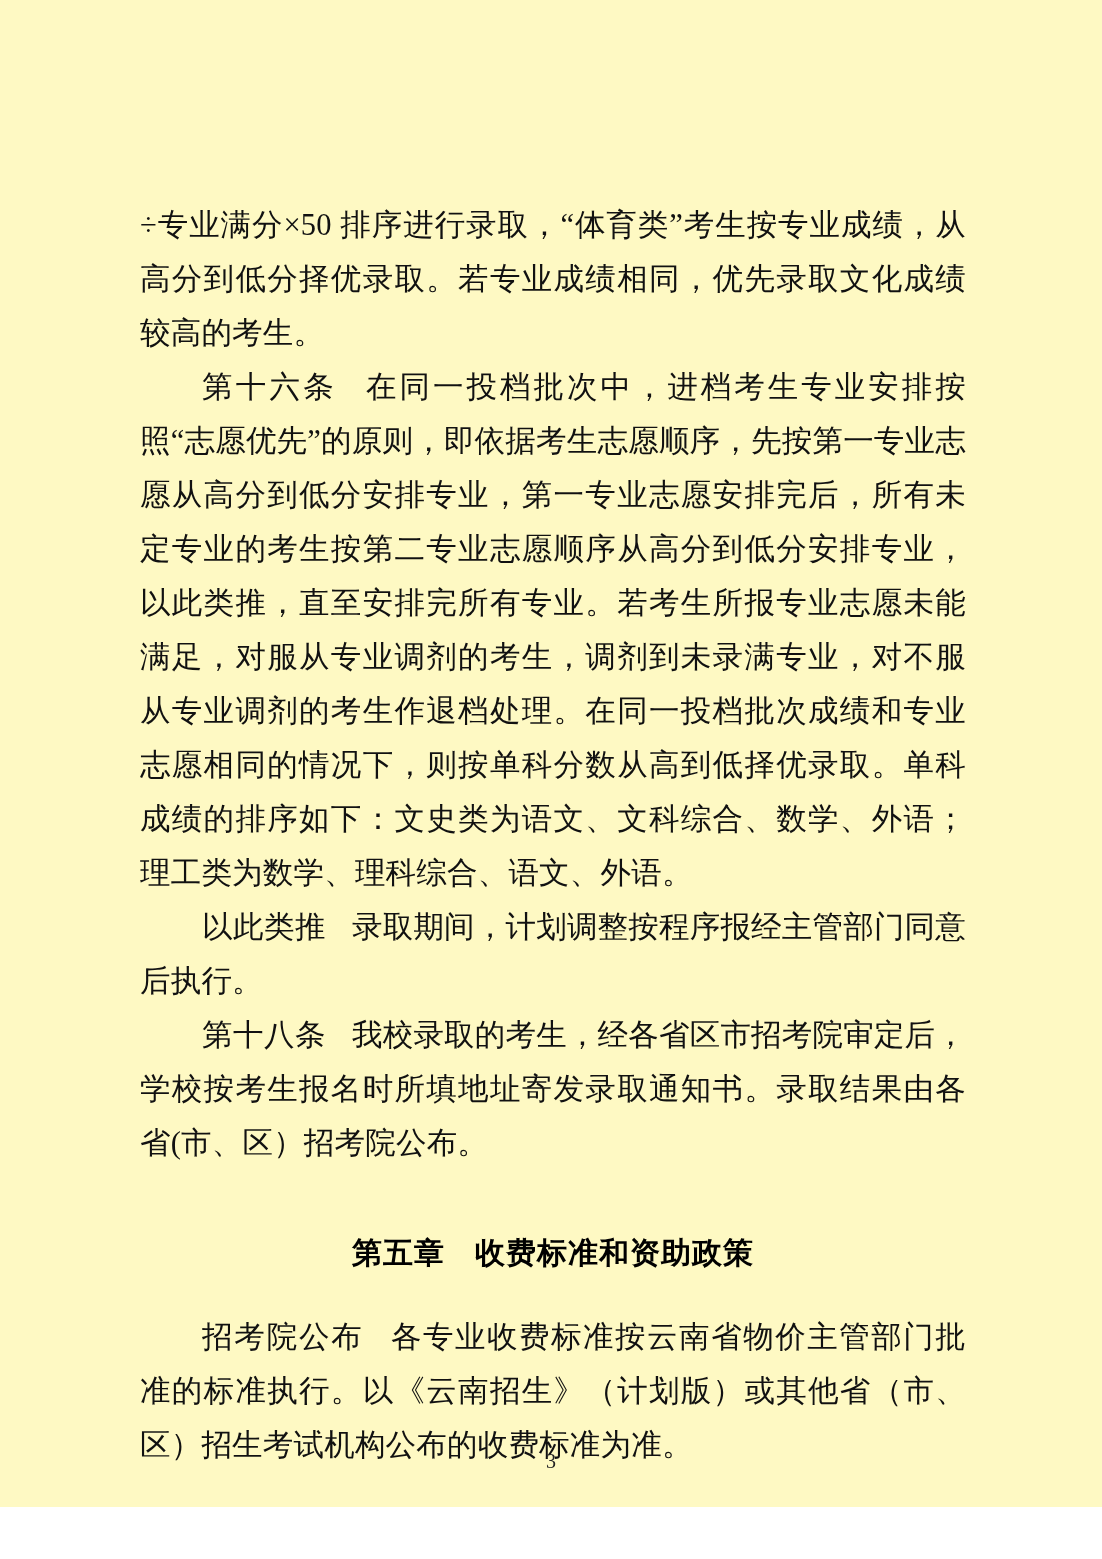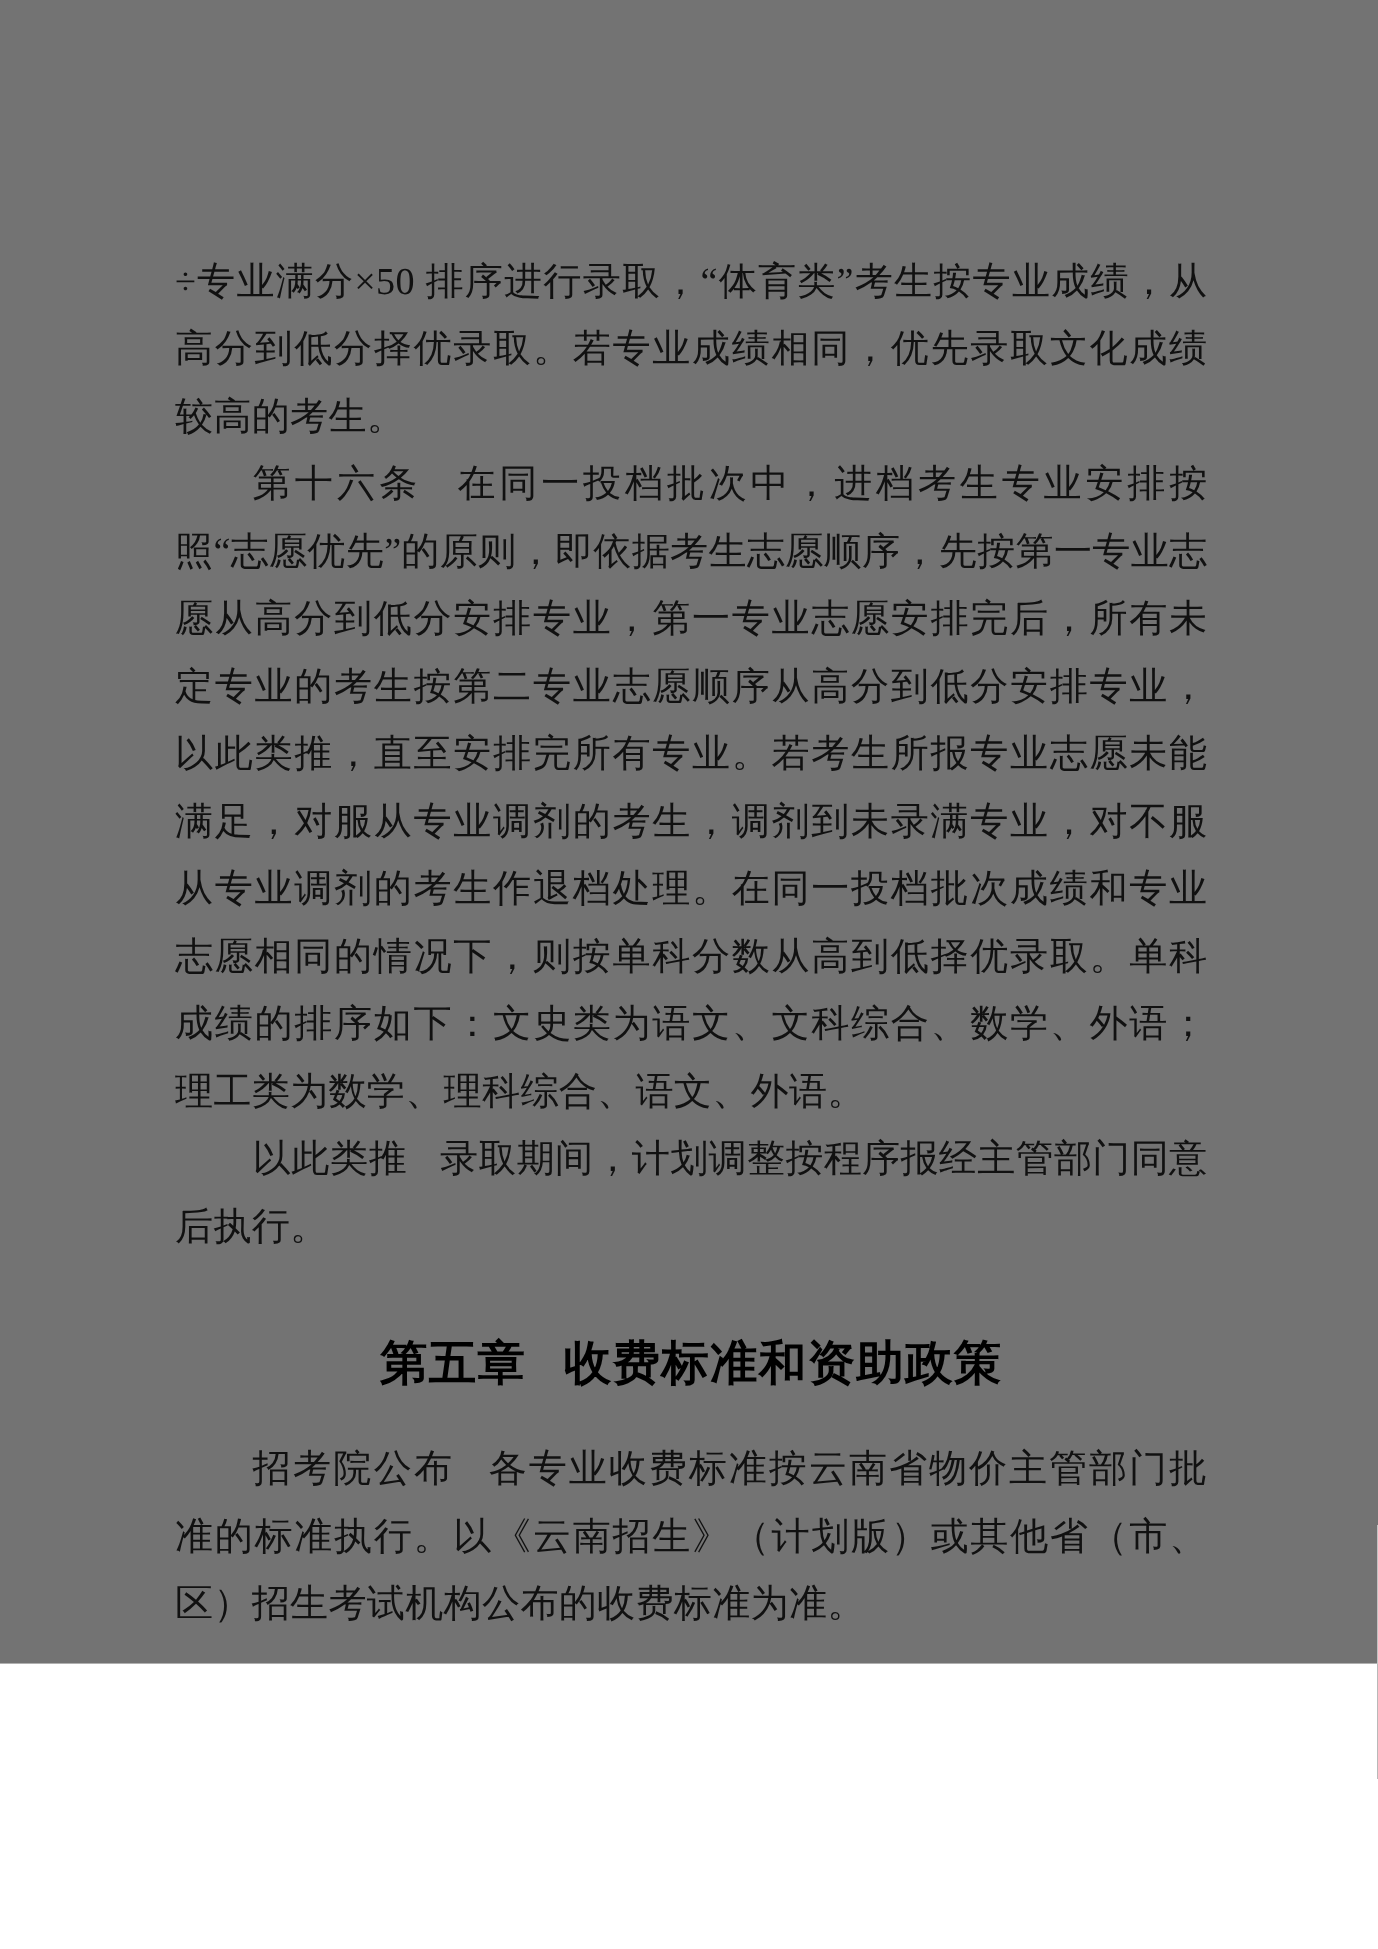--- a/index.html
+++ b/index.html
@@ -7,22 +7,22 @@
     padding: 0;
     background: #ffffff;
   }
   body {
     font-family: "Liberation Serif", "DejaVu Serif", serif;
     color: #000000;
   }
   .page {
     position: relative;
     width: 1102px;
-    height: 1331px;
-    background: #737373;
+    height: 1507px;
+    background: #fef9c3;
     overflow: hidden;
     box-sizing: border-box;
   }
   .text-column {
     position: absolute;
     left: 140px;
     top: 198px;
     width: 826px;
   }
   p.para {
@@ -45,21 +45,21 @@
     letter-spacing: 0.5px;
   }
   .marker-gap {
     display: inline-block;
     width: 26px;
   }
   h2.chapter-heading {
     margin: 0;
     font-family: "Liberation Sans", "DejaVu Sans", sans-serif;
     font-weight: bold;
-    font-size: 38px;
+    font-size: 30px;
     line-height: 54px;
     text-align: center;
     letter-spacing: 1px;
     color: #000000;
   }
   .chapter-block {
     padding-top: 56px;
     padding-bottom: 30px;
   }
   .heading-gap {
@@ -84,20 +84,21 @@
 <div class="page">
 
   <div class="text-column">
 
     <p class="para">÷专业满分×50 排序进行录取，“体育类”考生按专业成绩，从高分到低分择优录取。若专业成绩相同，优先录取文化成绩较高的考生。</p>
 
     <p class="para indent"><span class="article-marker">第十六条</span><span class="marker-gap"></span><span>在同一投档批次中，进档考生专业安排按照“志愿优先”的原则，即依据考生志愿顺序，先按第一专业志愿从高分到低分安排专业，第一专业志愿安排完后，所有未定专业的考生按第二专业志愿顺序从高分到低分安排专业，以此类推，直至安排完所有专业。若考生所报专业志愿未能满足，对服从专业调剂的考生，调剂到未录满专业，对不服从专业调剂的考生作退档处理。在同一投档批次成绩和专业志愿相同的情况下，则按单科分数从高到低择优录取。单科成绩的排序如下：文史类为语文、文科综合、数学、外语；理工类为数学、理科综合、语文、外语。</span></p>
 
     <p class="para indent"><span class="article-marker">以此类推</span><span class="marker-gap"></span><span>录取期间，计划调整按程序报经主管部门同意后执行。</span></p>
 
+    <p class="para indent"><span class="article-marker">第十八条</span><span class="marker-gap"></span><span>我校录取的考生，经各省区市招考院审定后，学校按考生报名时所填地址寄发录取通知书。录取结果由各省(市、区）招考院公布。</span></p>
 
     <div class="chapter-block">
       <h2 class="chapter-heading"><span>第五章</span><span class="heading-gap"></span><span>收费标准和资助政策</span></h2>
     </div>
 
     <p class="para indent"><span class="article-marker">招考院公布</span><span class="marker-gap"></span><span>各专业收费标准按云南省物价主管部门批准的标准执行。以《云南招生》（计划版）或其他省（市、区）招生考试机构公布的收费标准为准。</span></p>
 
   </div>
 
   <div class="page-number">3</div>

